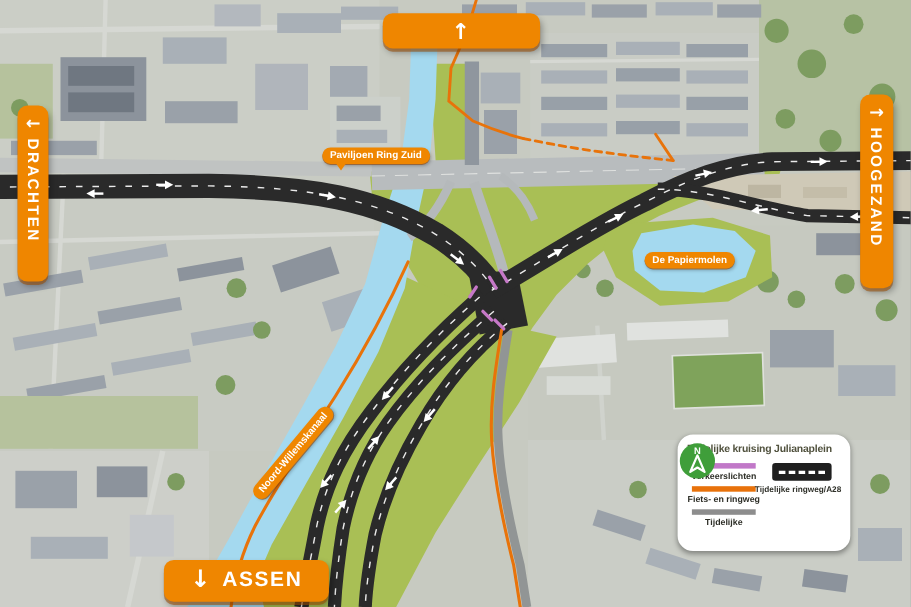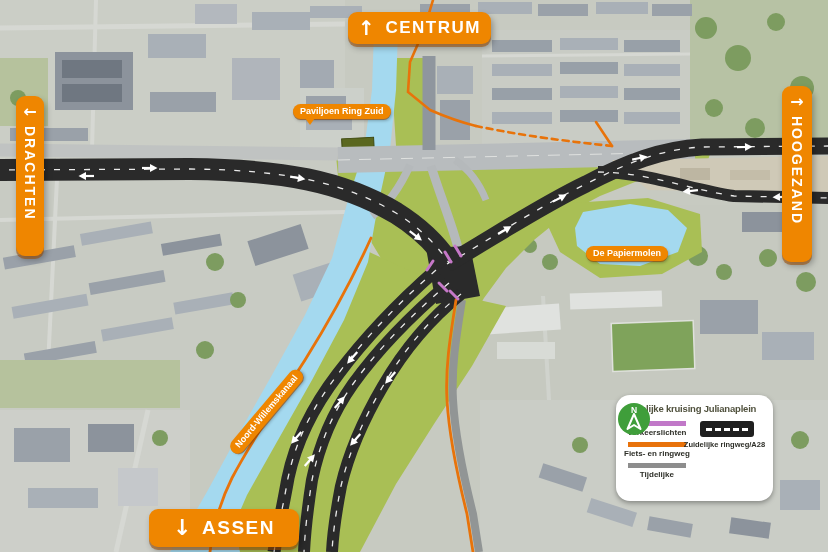--- a/index.html
+++ b/index.html
@@ -22,25 +22,25 @@
   #sign-assen .arrow{font-size:22px;}
   #sign-drachten{left:16px;top:96px;width:28px;height:152px;}
   #sign-drachten .arrow{font-size:16px;}
   #sign-hoogezand{left:782px;top:86px;width:30px;height:168px;}
   #sign-hoogezand .arrow{font-size:16px;}
 
   
   .pill{position:absolute;background:#ef8600;color:#fff;font-weight:700;font-size:9px;
         padding:2px 7px 3px;border-radius:8px;white-space:nowrap;
         box-shadow:0 1px 0 rgba(150,70,0,.6),1px 2px 3px rgba(0,0,0,.25);}
-  #pill-paviljoen{left:293px;top:104px;}
+  #pill-paviljoen{left:293px;top:134px;}
   #pill-paviljoen:after{content:"";position:absolute;left:12px;bottom:-6px;
         border-left:5px solid transparent;border-right:5px solid transparent;
         border-top:7px solid #ef8600;}
-  #pill-papiermolen{left:586px;top:246px;}
+  #pill-papiermolen{left:586px;top:229px;}
   #pill-kanaal{left:214px;top:404px;transform:rotate(-50deg);transform-origin:50% 50%;}
 
   
   .legend{position:absolute;left:616px;top:395px;width:157px;height:106px;
           background:#fff;border-radius:14px;box-shadow:0 2px 5px rgba(0,0,0,.35);
           padding:8px 8px 6px;box-sizing:border-box;}
   .legend-title{font-size:9.5px;font-weight:700;color:#50513d;letter-spacing:-.2px;
           white-space:nowrap;margin:0 0 7px 1px;}
   .legend-body{display:flex;}
   .legend-left{width:68px;}
@@ -260,21 +260,20 @@
     <line x1="455" y1="246" x2="461" y2="256"></line>
     <line x1="445" y1="252" x2="451" y2="262"></line>
     <line x1="439" y1="283" x2="447" y2="291"></line>
     <line x1="450" y1="291" x2="458" y2="299"></line>
     <line x1="433" y1="261" x2="427" y2="270"></line>
   </g>
 </svg>
 
 <div class="sign sign-h" id="sign-centrum">
   <span class="arrow">↑</span>
-  <span>CENTRUM</span>
 </div>
 <div class="sign sign-v" id="sign-drachten">
   <span class="arrow">←</span>
   <span class="vlabel">DRACHTEN</span>
 </div>
 <div class="sign sign-v" id="sign-hoogezand">
   <span class="arrow">→</span>
   <span class="vlabel">HOOGEZAND</span>
 </div>
 <div class="sign sign-h" id="sign-assen">
@@ -300,21 +299,21 @@
       </div>
       <div class="lg-item">
         <div class="swatch sw-gray"></div>
         <div class="lg-label">Tijdelijke</div>
       </div>
     </div>
     <div class="legend-right">
       <div class="road-swatch">
             <div class="road-dash"></div>
           </div>
-      <div class="lg-label">Zuidelijke ringweg/A28</div>
+      <div class="lg-label">Tijdelijke ringweg/A28</div>
       <svg class="compass" width="36" height="40" viewBox="0 0 36 40">
         <circle cx="18" cy="20" r="16" fill="#3f9e3a"></circle>
         <text x="18" y="14" text-anchor="middle" fill="#fff" font-size="8.5" font-weight="bold" font-family="Liberation Sans, sans-serif">N</text>
         <path d="M18,15 L11.5,30 L18,26 L24.5,30 Z" fill="none" stroke="#fff" stroke-width="2" stroke-linejoin="round"></path>
       </svg>
     </div>
   </div>
 </div>
 
 </div>

